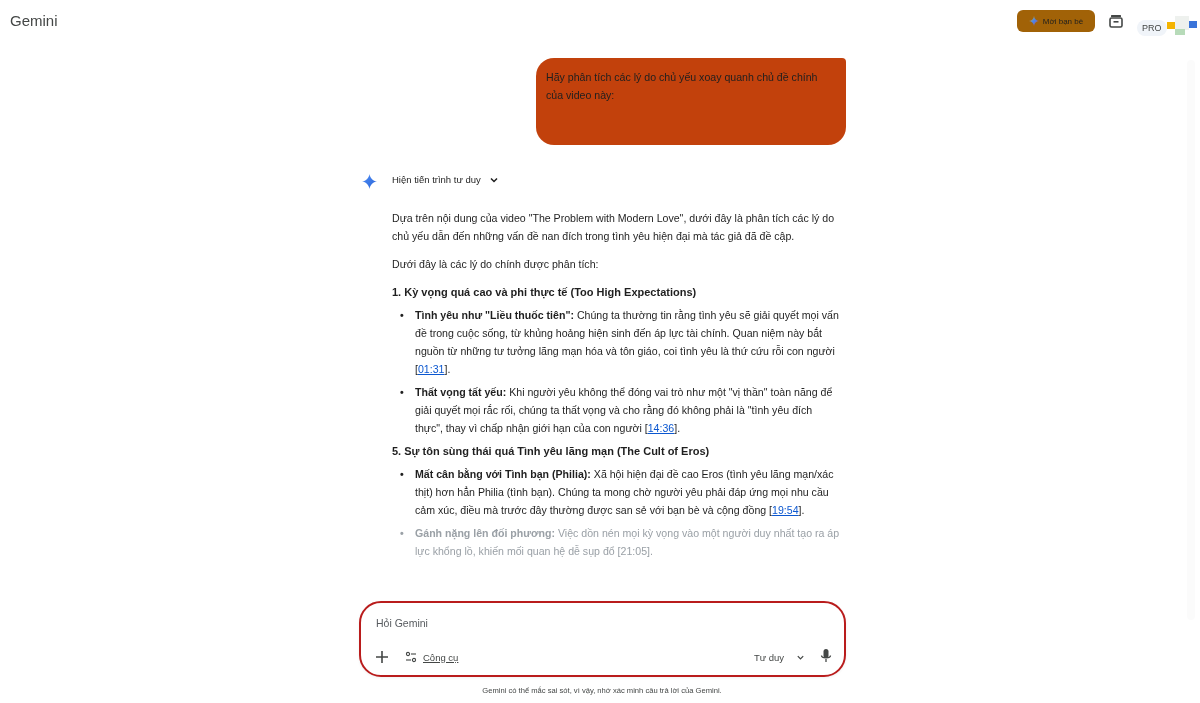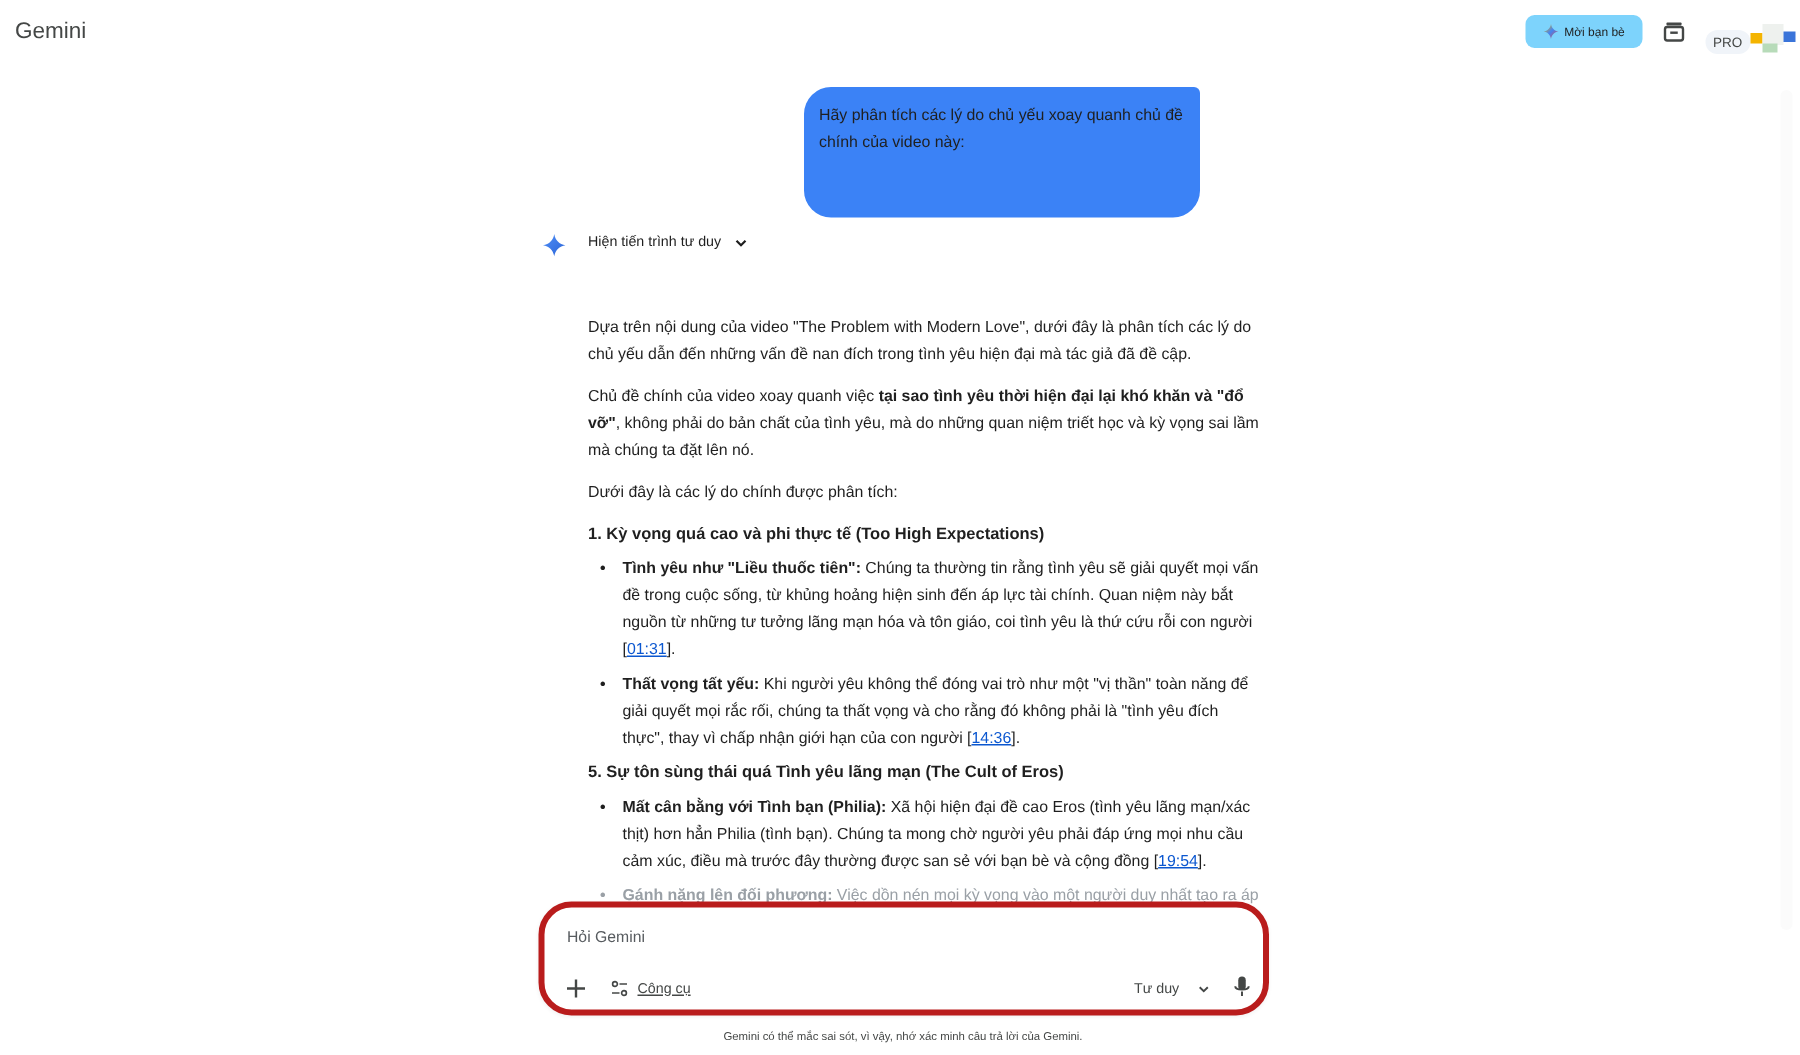--- a/index.html
+++ b/index.html
@@ -1,52 +1,52 @@
 <!DOCTYPE html>
 <html><head>
 <meta charset="utf-8">
 <style>
   * { box-sizing: border-box; margin: 0; padding: 0; }
   html, body { width: 1200px; height: 703px; overflow: hidden; background: #ffffff; }
   body { font-family: "Liberation Sans", "DejaVu Sans", sans-serif; color: #1f1f1f; position: relative; }
 
   .topbar { position: absolute; top: 0; left: 0; width: 1200px; height: 42px; }
   .brand { position: absolute; left: 10px; top: 12px; font-size: 15px; color: #444746; }
-  .invite-btn { position: absolute; left: 1017px; top: 10px; width: 78px; height: 22px; background: #7dd3fc; border-radius: 6px; display: flex; align-items: center; justify-content: center; gap: 4px; font-size: 8px; color: #1f1f1f; cursor: pointer; }
+  .invite-btn { position: absolute; left: 1017px; top: 10px; width: 78px; height: 22px; background: #a16207; border-radius: 6px; display: flex; align-items: center; justify-content: center; gap: 4px; font-size: 8px; color: #1f1f1f; cursor: pointer; }
   .spark-small { width: 10px; height: 10px; }
   .chat-icon-btn { position: absolute; left: 1108px; top: 13px; width: 16px; height: 16px; cursor: pointer; }
   .pro-badge { position: absolute; left: 1137px; top: 20px; height: 16px; padding: 0 5px; background: #f0f4f9; border-radius: 8px; font-size: 9px; line-height: 16px; color: #444746; }
   .avatar { position: absolute; left: 1167px; top: 14px; width: 30px; height: 22px; }
   .avatar .a1 { position: absolute; left: 0; top: 8px; width: 8px; height: 7px; background: #f4b400; }
   .avatar .a2 { position: absolute; left: 8px; top: 2px; width: 14px; height: 14px; background: #eef1ee; }
   .avatar .a3 { position: absolute; left: 8px; top: 15px; width: 10px; height: 6px; background: #b7dbb9; }
   .avatar .a4 { position: absolute; left: 22px; top: 7px; width: 8px; height: 7px; background: #3a74d9; }
 
   .scroll-track { position: absolute; left: 1187px; top: 60px; width: 8px; height: 560px; background: #fbfbfb; border-radius: 4px; }
 
-  .user-bubble { position: absolute; left: 536px; top: 58px; width: 264px; height: 87px; background: #3b82f6; border-radius: 18px 4px 18px 18px; padding: 10px 10px 0 10px; font-size: 10.6px; line-height: 18px; color: #1f1f1f; }
+  .user-bubble { position: absolute; left: 536px; top: 58px; width: 310px; height: 87px; background: #c2410c; border-radius: 18px 4px 18px 18px; padding: 10px 10px 0 10px; font-size: 10.6px; line-height: 18px; color: #1f1f1f; }
   .user-bubble .gap { height: 18px; }
 
-  .thinking { position: absolute; left: 362px; top: 154px; height: 18px; display: flex; align-items: center; text-align: right; }
+  .thinking { position: absolute; left: 362px; top: 172px; height: 18px; display: flex; align-items: center; text-align: right; }
   .gem-star { width: 15px; height: 15px; }
   .thinking-label { position: absolute; left: 30px; top: 2px; white-space: nowrap; font-size: 9.5px; color: #1f1f1f; display: flex; align-items: center; gap: 8px; cursor: pointer; }
   .chev { width: 10px; height: 10px; }
 
   .answer { position: absolute; left: 392px; top: 209px; width: 448px; font-size: 10.6px; line-height: 18px; color: #1f1f1f; }
   .answer p { margin-bottom: 10px; }
   .answer h3 { font-size: 11px; font-weight: bold; margin: 2px 0 5px 0; }
   .answer ul { list-style: none; margin-bottom: 5px; }
   .answer li { position: relative; padding-left: 23px; margin-bottom: 5px; }
   .answer li::before { content: "•"; position: absolute; left: 8px; top: 0; font-weight: bold; }
   .answer b { font-weight: bold; }
   .ts { color: #0b57d0; text-decoration: underline; cursor: pointer; }
   .fade { color: #9aa0a6; }
   .fade b { color: #9aa0a6; }
 
-  .composer { position: absolute; left: 359px; top: 601px; width: 487px; height: 76px; background: #ffffff; border: 4px solid #b91c1c; border-radius: 22px; box-shadow: 0 1px 3px rgba(0,0,0,0.06); }
+  .composer { position: absolute; left: 359px; top: 601px; width: 487px; height: 76px; background: #ffffff; border: 2px solid #b91c1c; border-radius: 22px; box-shadow: 0 1px 3px rgba(0,0,0,0.06); }
   .composer-input { position: absolute; left: 15px; top: 14px; width: 440px; border: none; outline: none; font-size: 10.5px; font-family: "Liberation Sans", sans-serif; color: #1f1f1f; background: transparent; }
   .composer-input::placeholder { color: #575b5f; }
   .plus-btn { position: absolute; left: 13px; top: 46px; width: 16px; height: 16px; cursor: pointer; }
   .tools-btn { position: absolute; left: 44px; top: 46px; height: 16px; display: flex; align-items: center; gap: 6px; font-size: 9.5px; color: #444746; cursor: pointer; text-decoration: underline; }
   .mode-btn { position: absolute; left: 393px; top: 46px; height: 16px; display: flex; align-items: center; gap: 12px; font-size: 9.5px; color: #444746; cursor: pointer; }
   .mic-btn { position: absolute; left: 458px; top: 45px; width: 14px; height: 16px; cursor: pointer; }
 
   .disclaimer { position: absolute; left: 0; top: 686px; width: 1204px; text-align: center; font-size: 7.6px; color: #444746; }
 </style>
 </head>
@@ -105,23 +105,20 @@
   <div class="thinking-label">
     <span>Hiện tiến trình tư duy</span>
     <svg class="chev" viewBox="0 0 10 10">
         <path d="M2 3.5 L5 6.5 L8 3.5" fill="none" stroke="#1f1f1f" stroke-width="1.5"></path>
       </svg>
   </div>
 </div>
 
 <div class="answer">
   <p>Dựa trên nội dung của video "The Problem with Modern Love", dưới đây là phân tích các lý do chủ yếu dẫn đến những vấn đề nan đích trong tình yêu hiện đại mà tác giả đã đề cập.</p>
-  <p>
-    <span>Chủ đề chính của video xoay quanh việc </span><b>tại sao tình yêu thời hiện đại lại khó khăn và "đổ vỡ"</b><span>, không phải do bản chất của tình yêu, mà do những quan niệm triết học và kỳ vọng sai lầm mà chúng ta đặt lên nó.</span>
-  </p>
   <p>Dưới đây là các lý do chính được phân tích:</p>
 
   <h3>1. Kỳ vọng quá cao và phi thực tế (Too High Expectations)</h3>
   <ul>
     <li>
       <b>Tình yêu như "Liều thuốc tiên":</b><span> Chúng ta thường tin rằng tình yêu sẽ giải quyết mọi vấn đề trong cuộc sống, từ khủng hoảng hiện sinh đến áp lực tài chính. Quan niệm này bắt nguồn từ những tư tưởng lãng mạn hóa và tôn giáo, coi tình yêu là thứ cứu rỗi con người [</span><span class="ts">01:31</span><span>].</span>
     </li>
     <li>
       <b>Thất vọng tất yếu:</b><span> Khi người yêu không thể đóng vai trò như một "vị thần" toàn năng để giải quyết mọi rắc rối, chúng ta thất vọng và cho rằng đó không phải là "tình yêu đích thực", thay vì chấp nhận giới hạn của con người [</span><span class="ts">14:36</span><span>].</span>
     </li>

